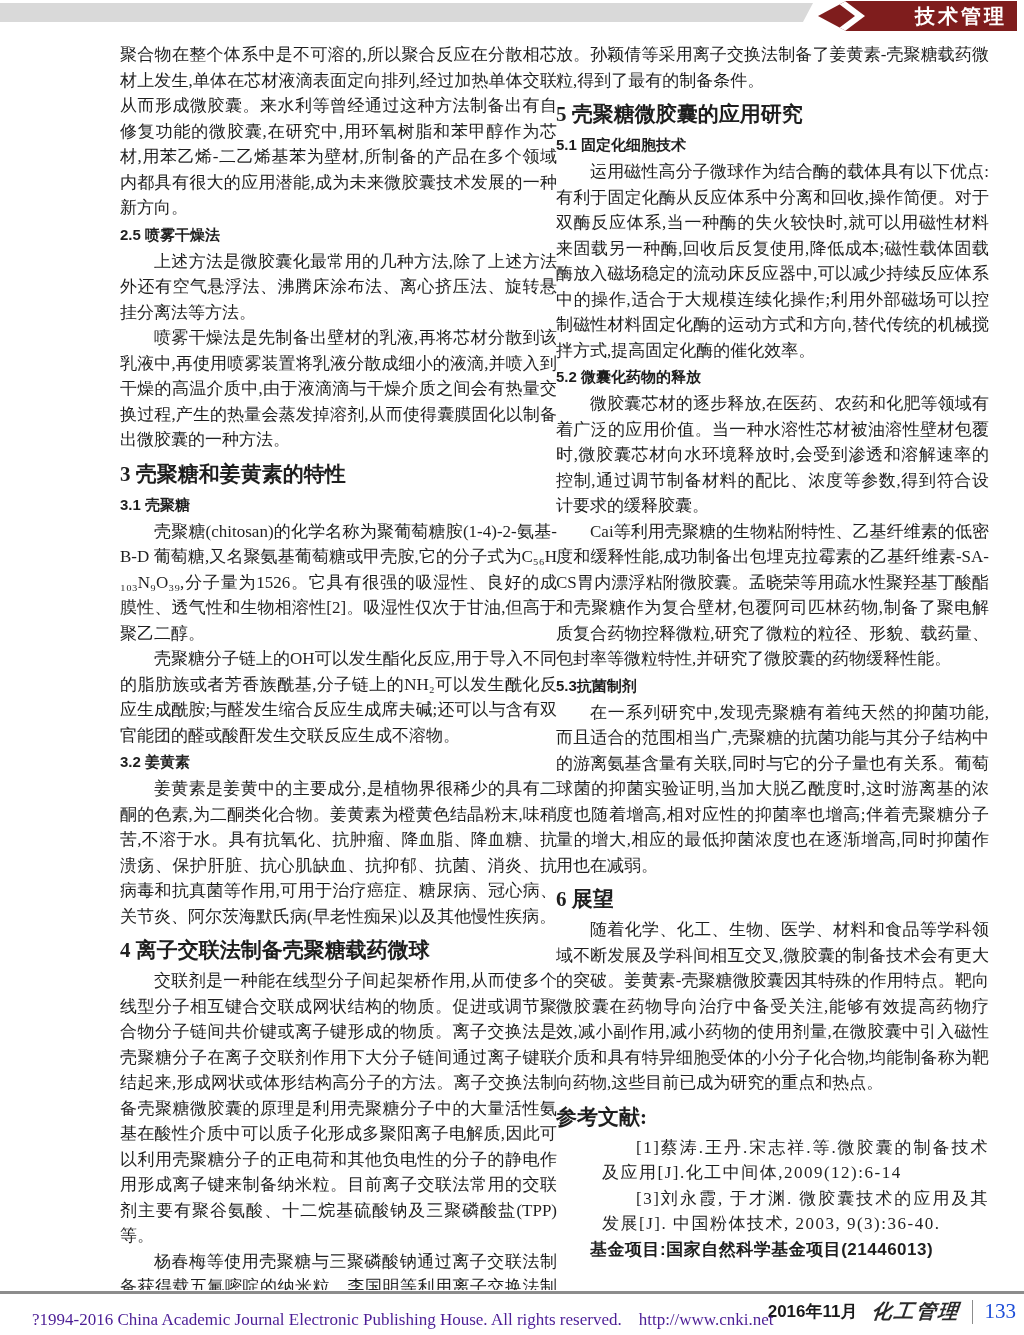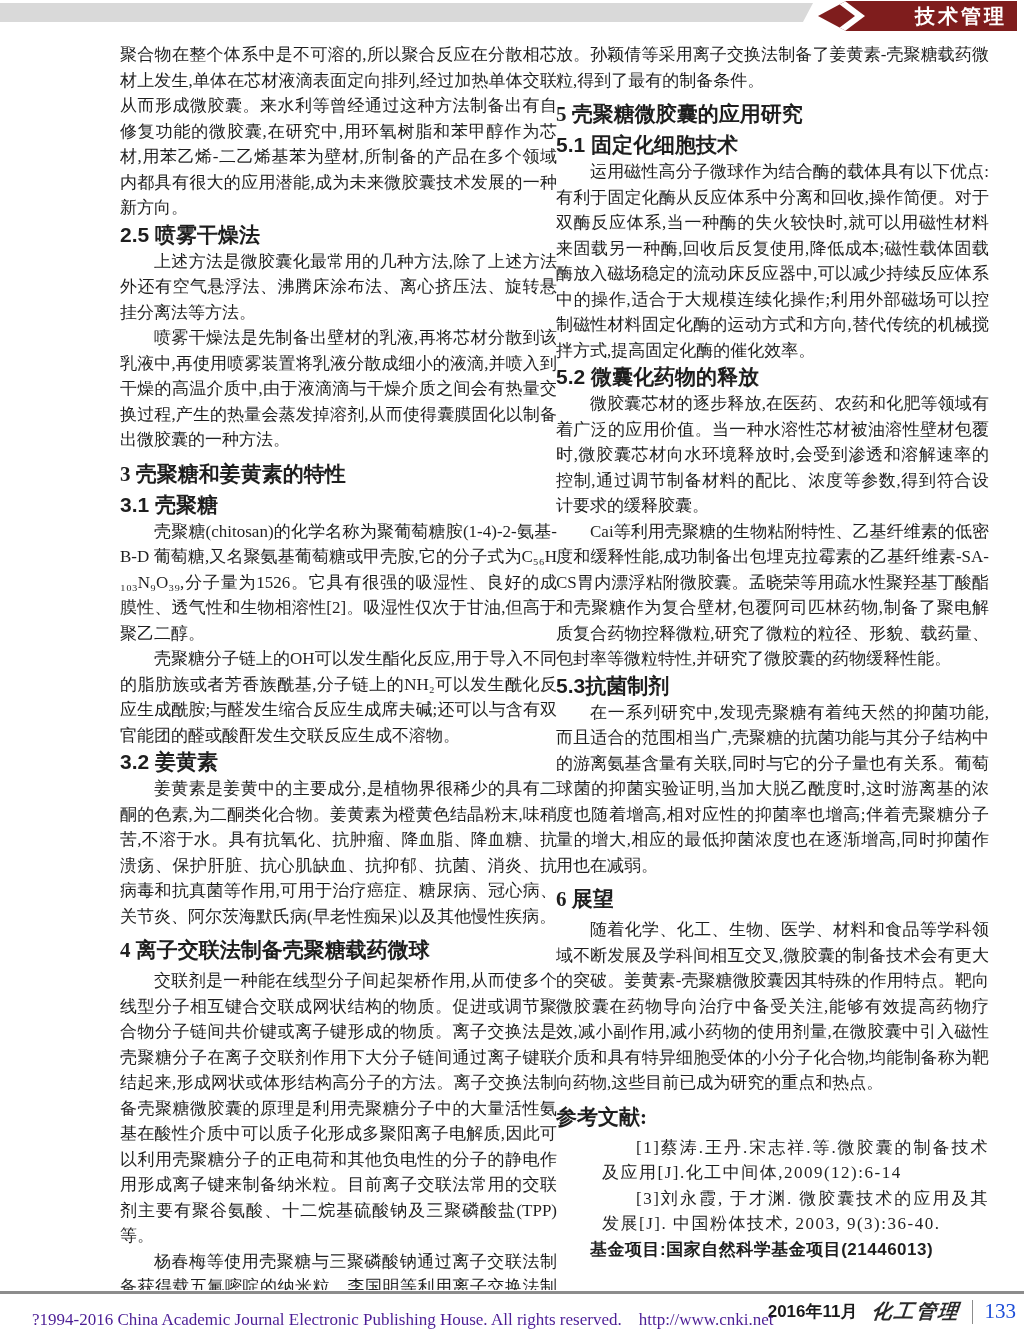--- a/index.html
+++ b/index.html
@@ -51,21 +51,21 @@
 
   .para        { text-indent:2em; }
   .para.no-indent { text-indent:0; }
   .h-big {
     font-size:21px; font-weight:bold;
     line-height:30px; margin:6px 0 3px;
     text-align:left;
   }
   .h-small {
     font-family:"Liberation Sans","DejaVu Sans",sans-serif;
-    font-size:21px; font-weight:bold;
+    font-size:15px; font-weight:bold;
     line-height:26px; margin:1px 0;
     text-align:left;
   }
   .ref  { text-indent:2em; letter-spacing:1.5px;margin-left:46px; }
   .fund {
     font-family:"Liberation Sans","DejaVu Sans",sans-serif;
     font-weight:bold; text-indent:2em; letter-spacing:0.5px;
   }
 
   

